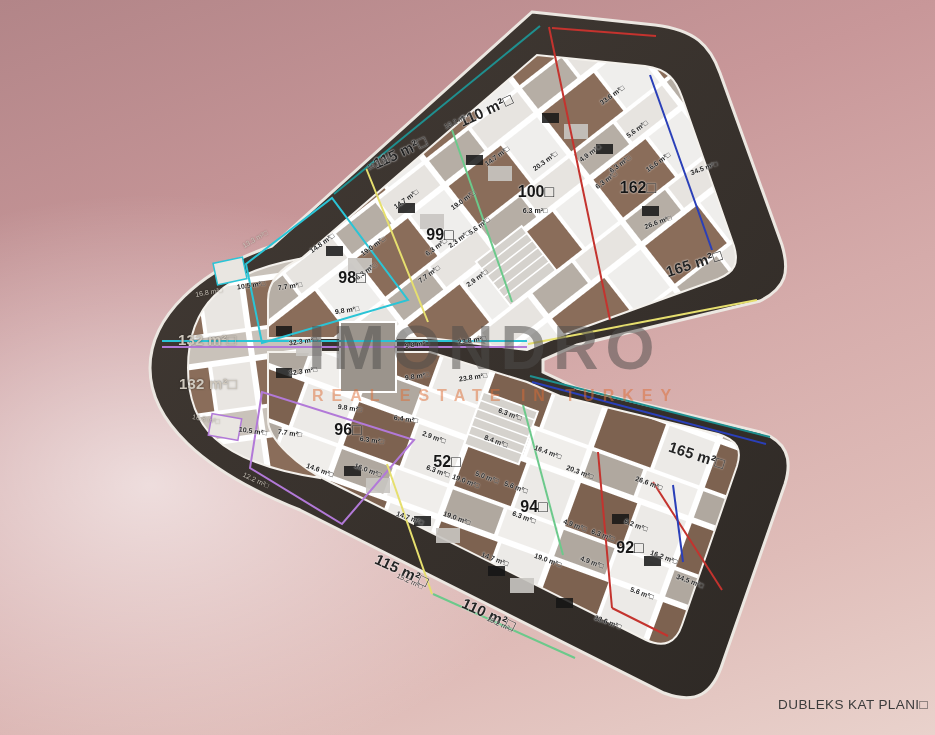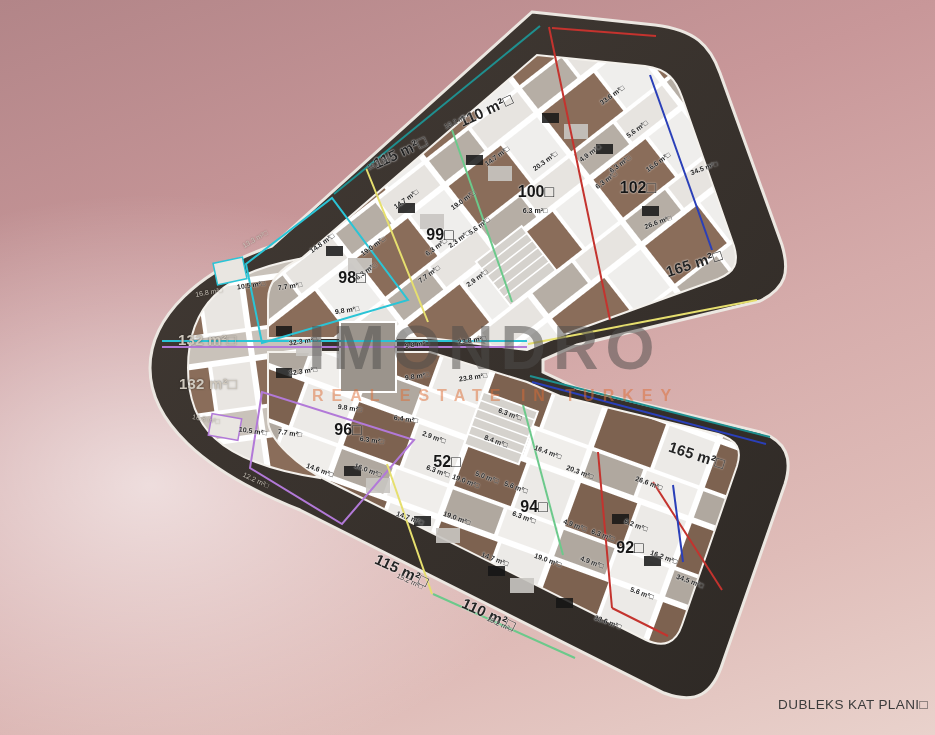--- a/index.html
+++ b/index.html
@@ -223,21 +223,21 @@
       <span class="lbl lbl-area small" style="left: 380px; top: 162px; transform: translate(-50%, -50%) rotate(-25deg);">16.2 m²□</span>
       <span class="lbl lbl-area small light" style="left: 255px; top: 239px; transform: translate(-50%, -50%) rotate(-30deg);">13.3 m²□</span>
       <span class="lbl lbl-area small light" style="left: 209px; top: 292px; transform: translate(-50%, -50%) rotate(-10deg);">16.8 m²□</span>
       <span class="lbl lbl-area small light" style="left: 206px; top: 419px; transform: translate(-50%, -50%) rotate(10deg);">16.8 m²□</span>
       <span class="lbl lbl-area small light" style="left: 256px; top: 480px; transform: translate(-50%, -50%) rotate(25deg);">12.2 m²□</span>
       <span class="lbl lbl-area small" style="left: 410px; top: 581px; transform: translate(-50%, -50%) rotate(25deg);">15.2 m²□</span>
       <span class="lbl lbl-area small" style="left: 500px; top: 624px; transform: translate(-50%, -50%) rotate(25deg);">18.2 m²□</span>
       <span class="lbl lbl-unit" style="left: 352px; top: 278px; transform: translate(-50%, -50%) rotate(0deg);">98□</span>
       <span class="lbl lbl-unit" style="left: 440px; top: 235px; transform: translate(-50%, -50%) rotate(0deg);">99□</span>
       <span class="lbl lbl-unit" style="left: 536px; top: 192px; transform: translate(-50%, -50%) rotate(0deg);">100□</span>
-      <span class="lbl lbl-unit" style="left: 638px; top: 188px; transform: translate(-50%, -50%) rotate(0deg);">102□</span>
+      <span class="lbl lbl-unit" style="left: 638px; top: 188px; transform: translate(-50%, -50%) rotate(0deg);">162□</span>
       <span class="lbl lbl-unit" style="left: 348px; top: 430px; transform: translate(-50%, -50%) rotate(0deg);">96□</span>
       <span class="lbl lbl-unit" style="left: 447px; top: 462px; transform: translate(-50%, -50%) rotate(0deg);">52□</span>
       <span class="lbl lbl-unit" style="left: 534px; top: 507px; transform: translate(-50%, -50%) rotate(0deg);">94□</span>
       <span class="lbl lbl-unit" style="left: 630px; top: 548px; transform: translate(-50%, -50%) rotate(0deg);">92□</span>
     </div>
 
   <div class="watermark">
     <div class="wm-brand">IMONDRO</div>
     <div class="wm-sub">REAL ESTATE IN TURKEY</div>
   </div>

